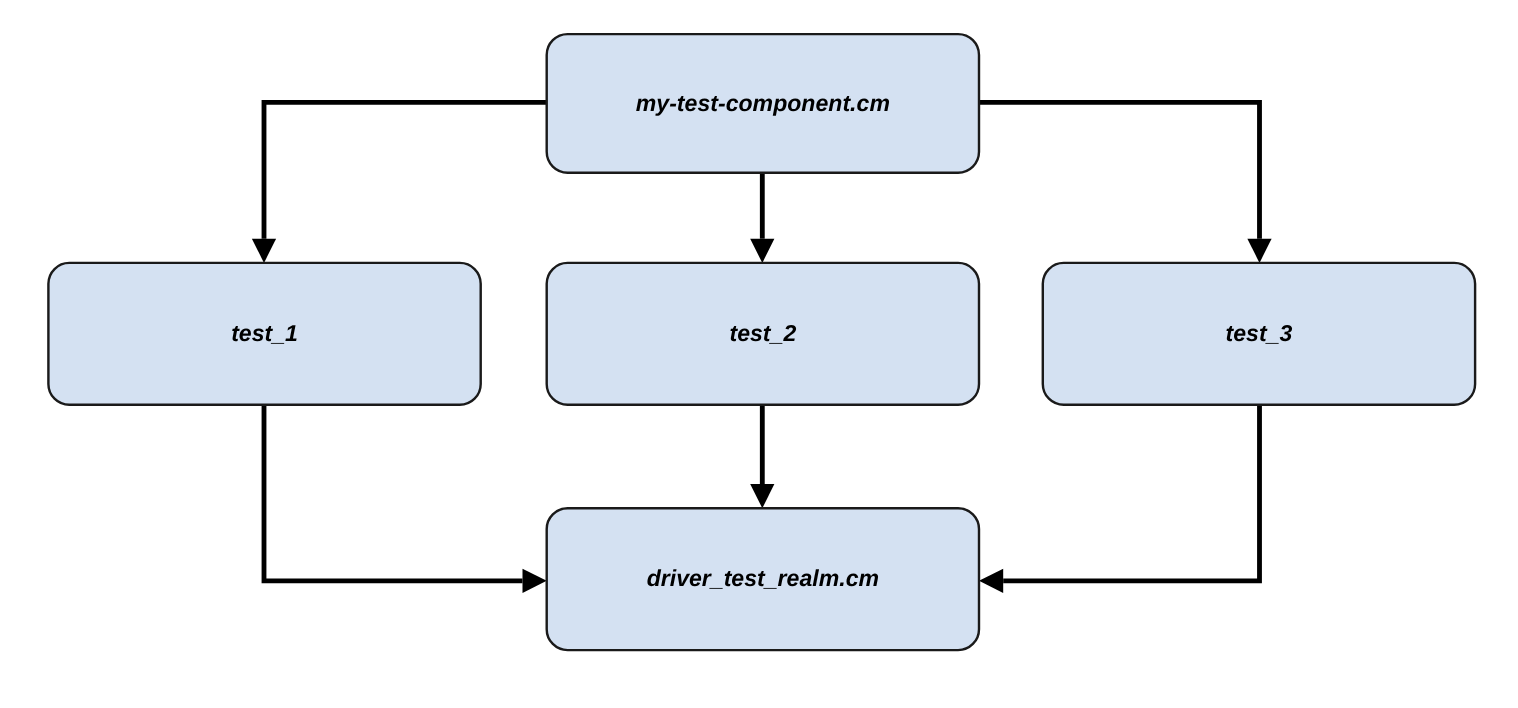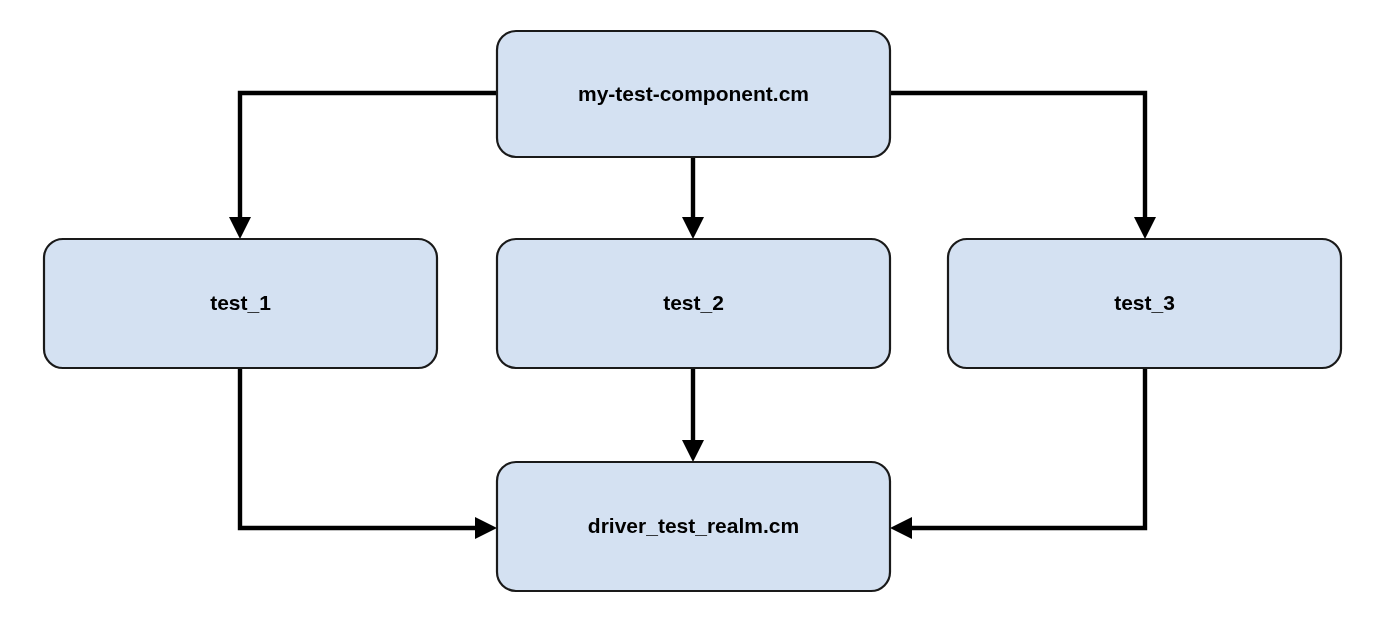--- a/index.html
+++ b/index.html
@@ -51,21 +51,21 @@
   }
   .edge-hit {
     fill: none;
     stroke: transparent;
     stroke-width: 16;
   }
 </style>
 </head>
 <body>
 
-<div id="diagram-root" style="background: rgb(255, 255, 255);">
+<div id="diagram-root" style="background: rgb(255, 255, 255); font-style: italic;">
   <svg id="graph" viewBox="0 0 1380 644" xmlns="http://www.w3.org/2000/svg">
     <g id="edges-layer">
         <g>
           <path d="M 497 93 L 240 93 L 240 217" class="edge-hit"></path>
           <path d="M 497 93 L 240 93 L 240 217" class="edge-path" stroke="#000000"></path>
           <polygon points="240,239 229,217 251,217" class="edge-head" fill="#000000"></polygon>
         </g>
         <g>
           <path d="M 693 157 L 693 217" class="edge-hit"></path>
           <path d="M 693 157 L 693 217" class="edge-path" stroke="#000000"></path>

